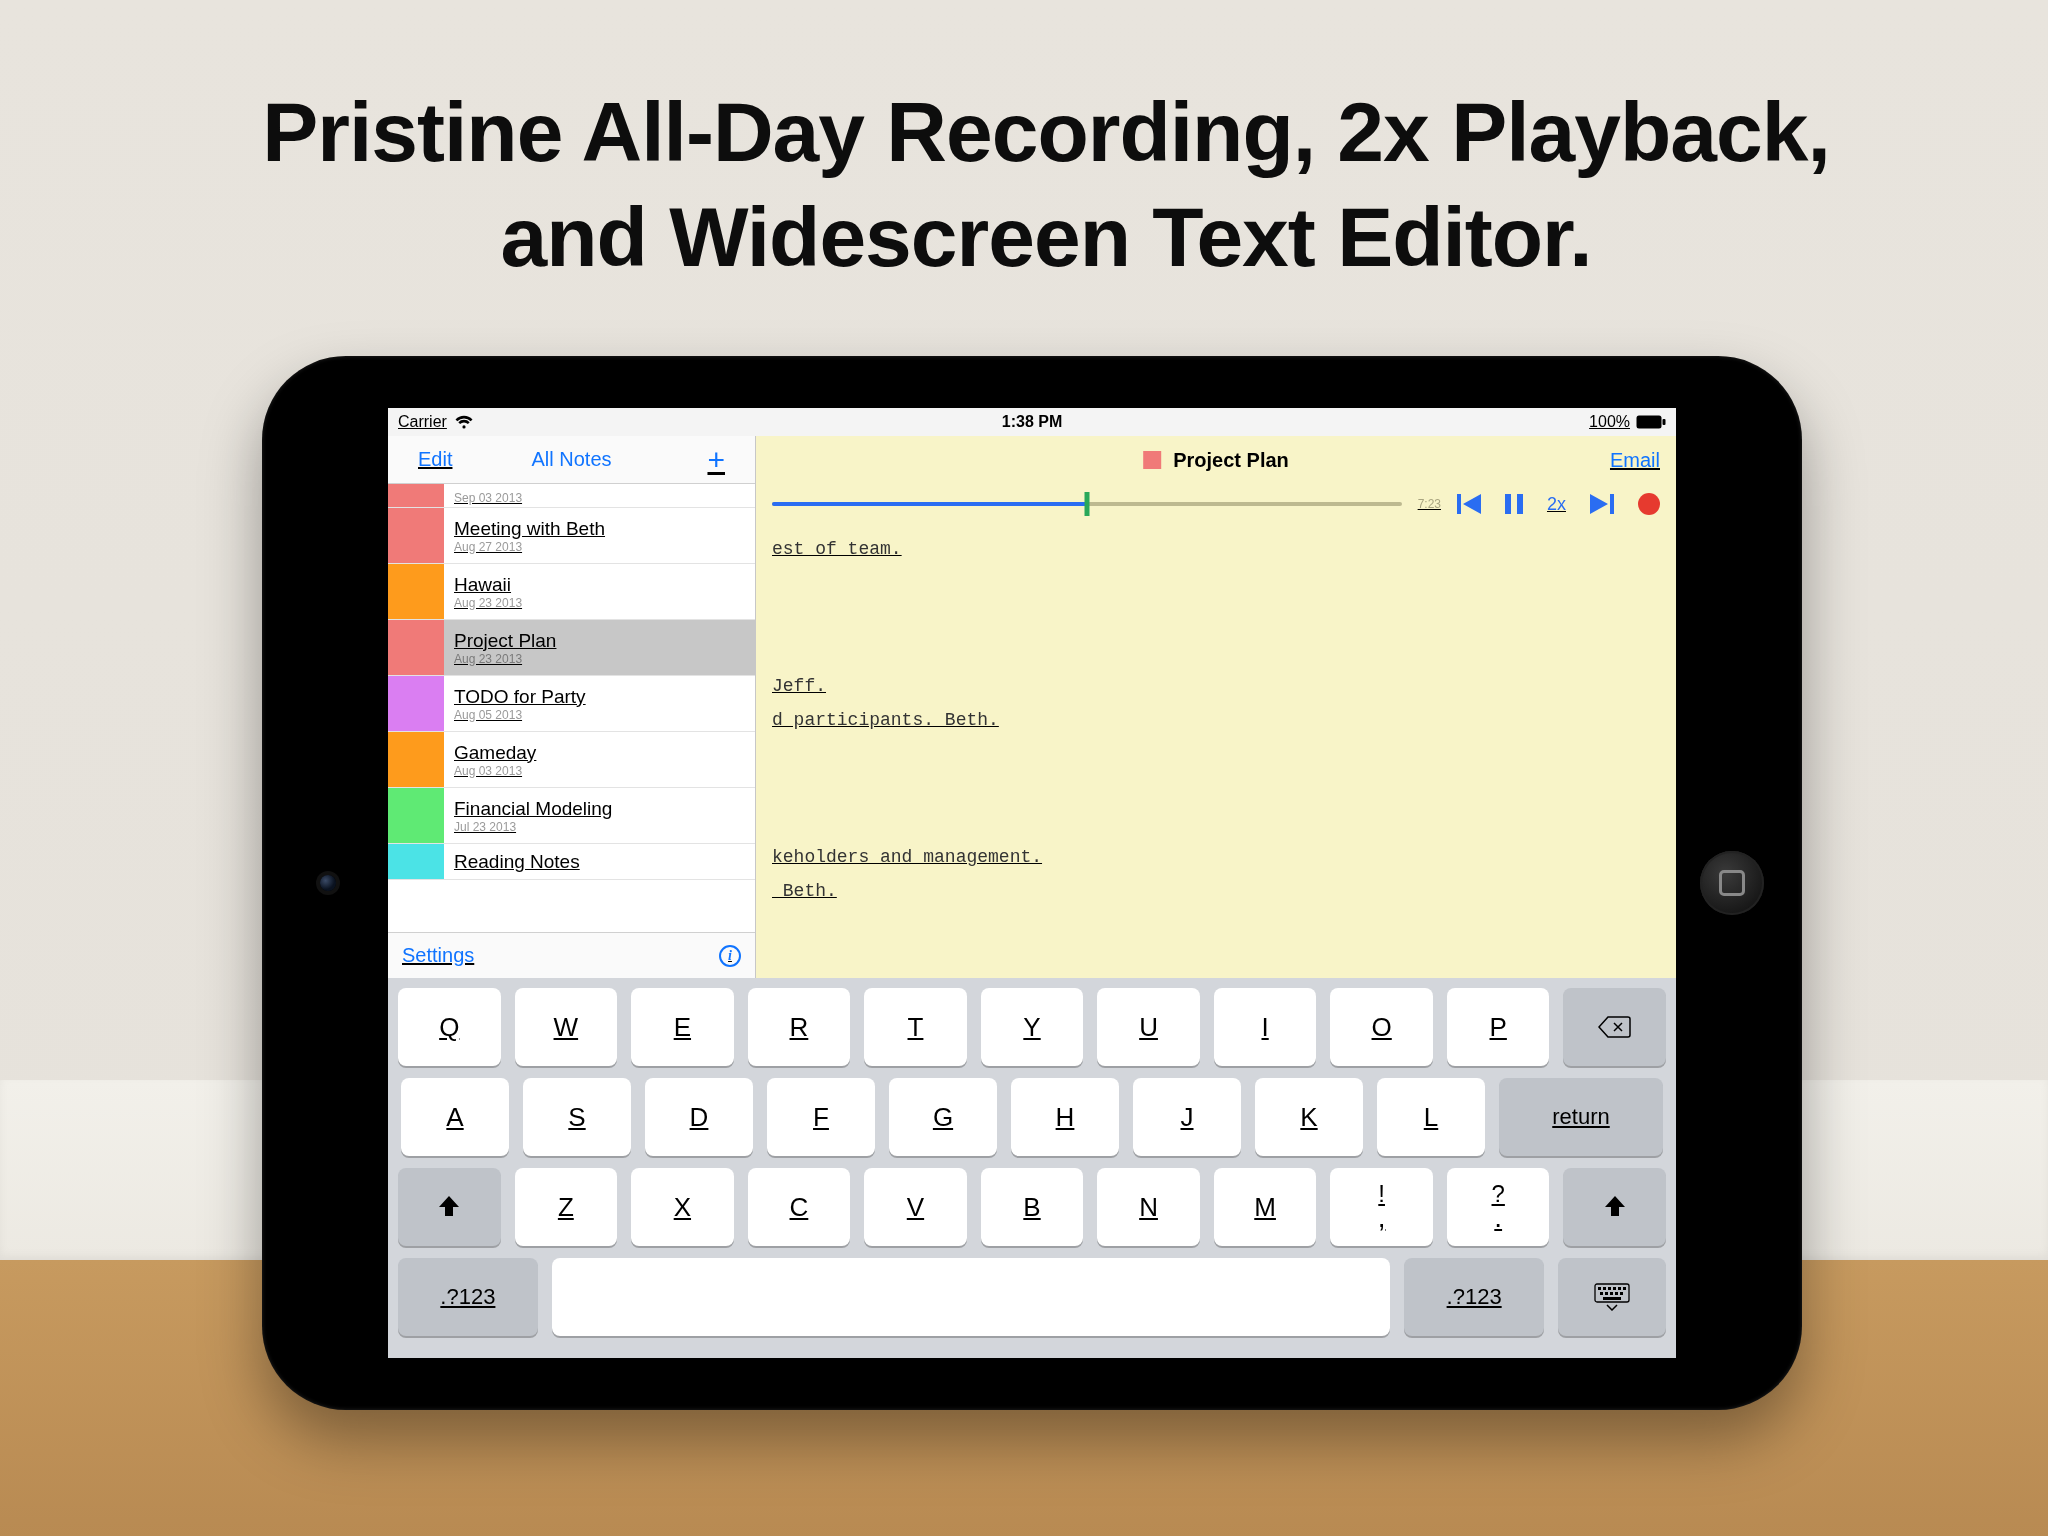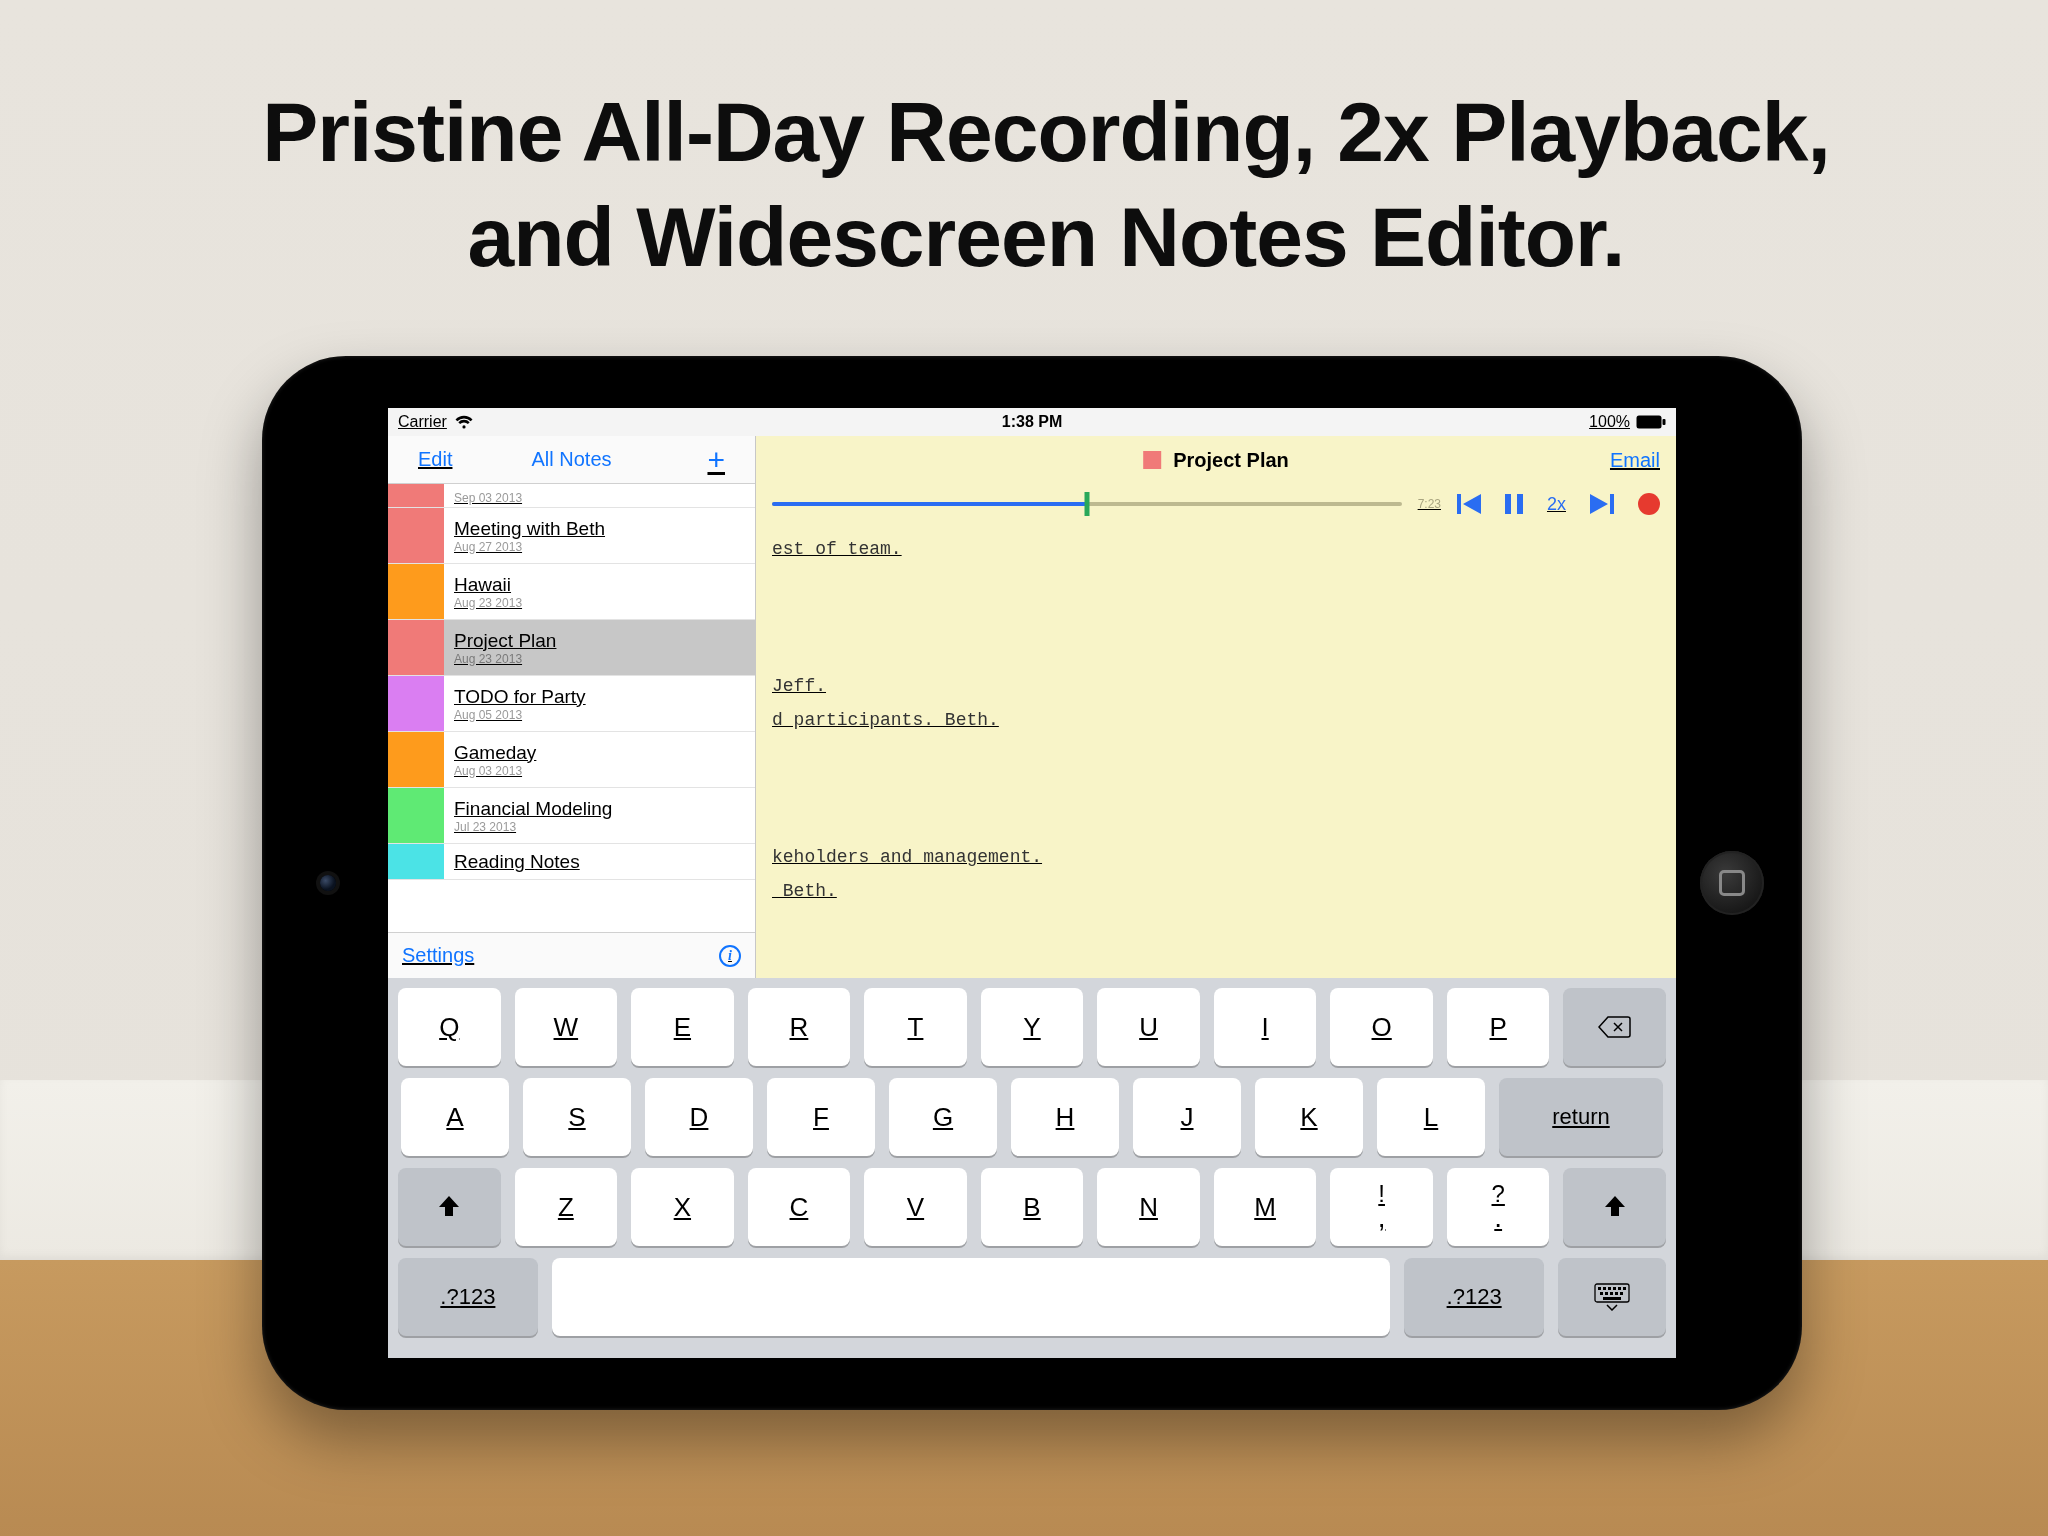--- a/index.html
+++ b/index.html
@@ -199,21 +199,21 @@
 </style>
 </head>
 <body>
 
 <div class="wall"></div>
 <div class="baseboard"></div>
 <div class="floor"></div>
 
 <div class="headline">
   <div>Pristine All-Day Recording, 2x Playback,</div>
-  <div>and Widescreen Notes Editor.</div>
+  <div>and Widescreen Text Editor.</div>
 </div>
 
 <div class="device">
   <div class="camera"></div>
   <div class="homebtn"></div>
 
   <div class="screen">
 
     <div class="statusbar">
       <div class="status-left">

